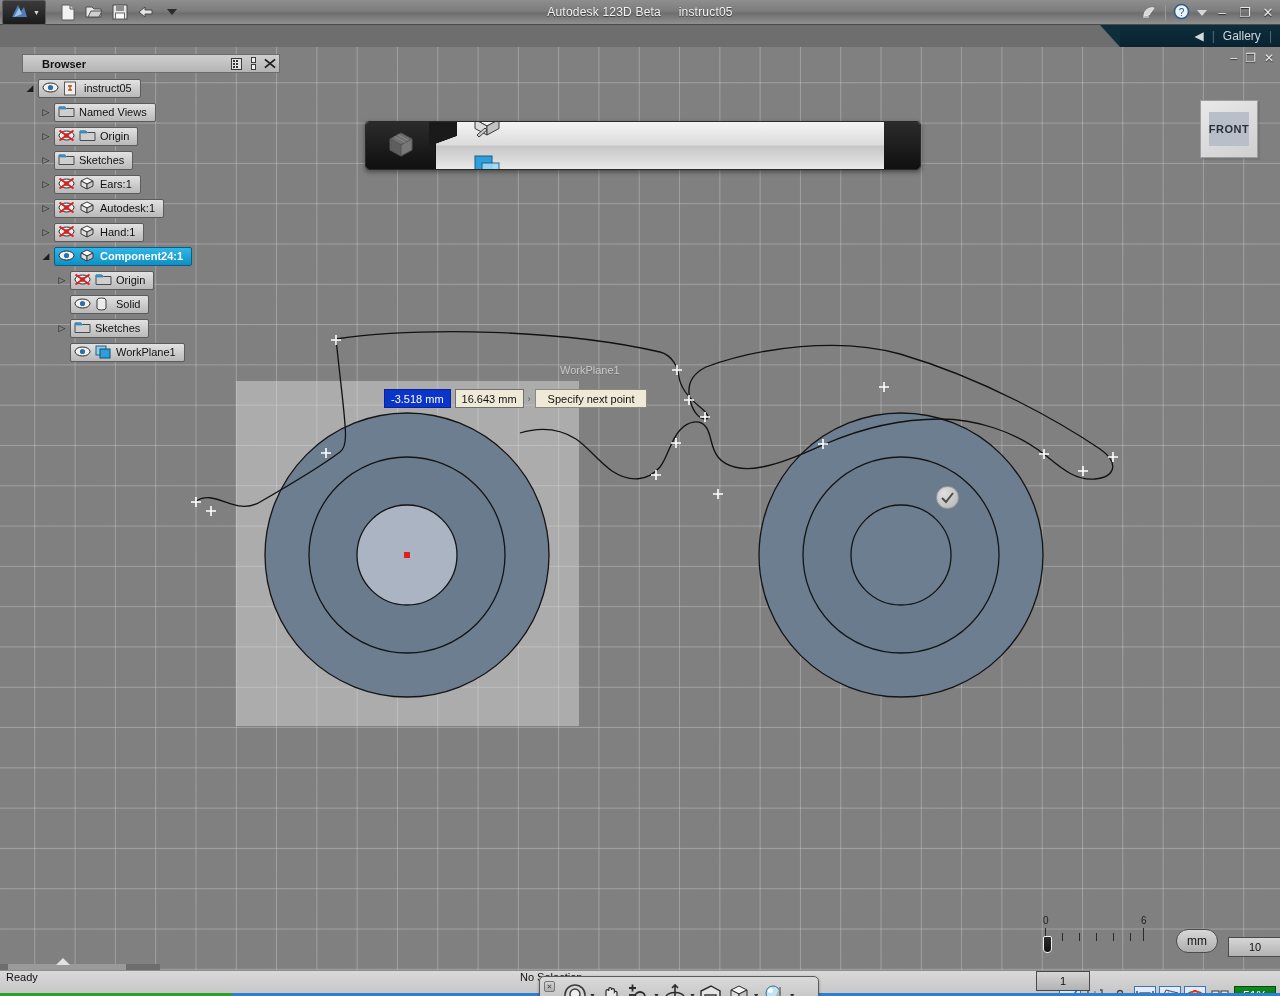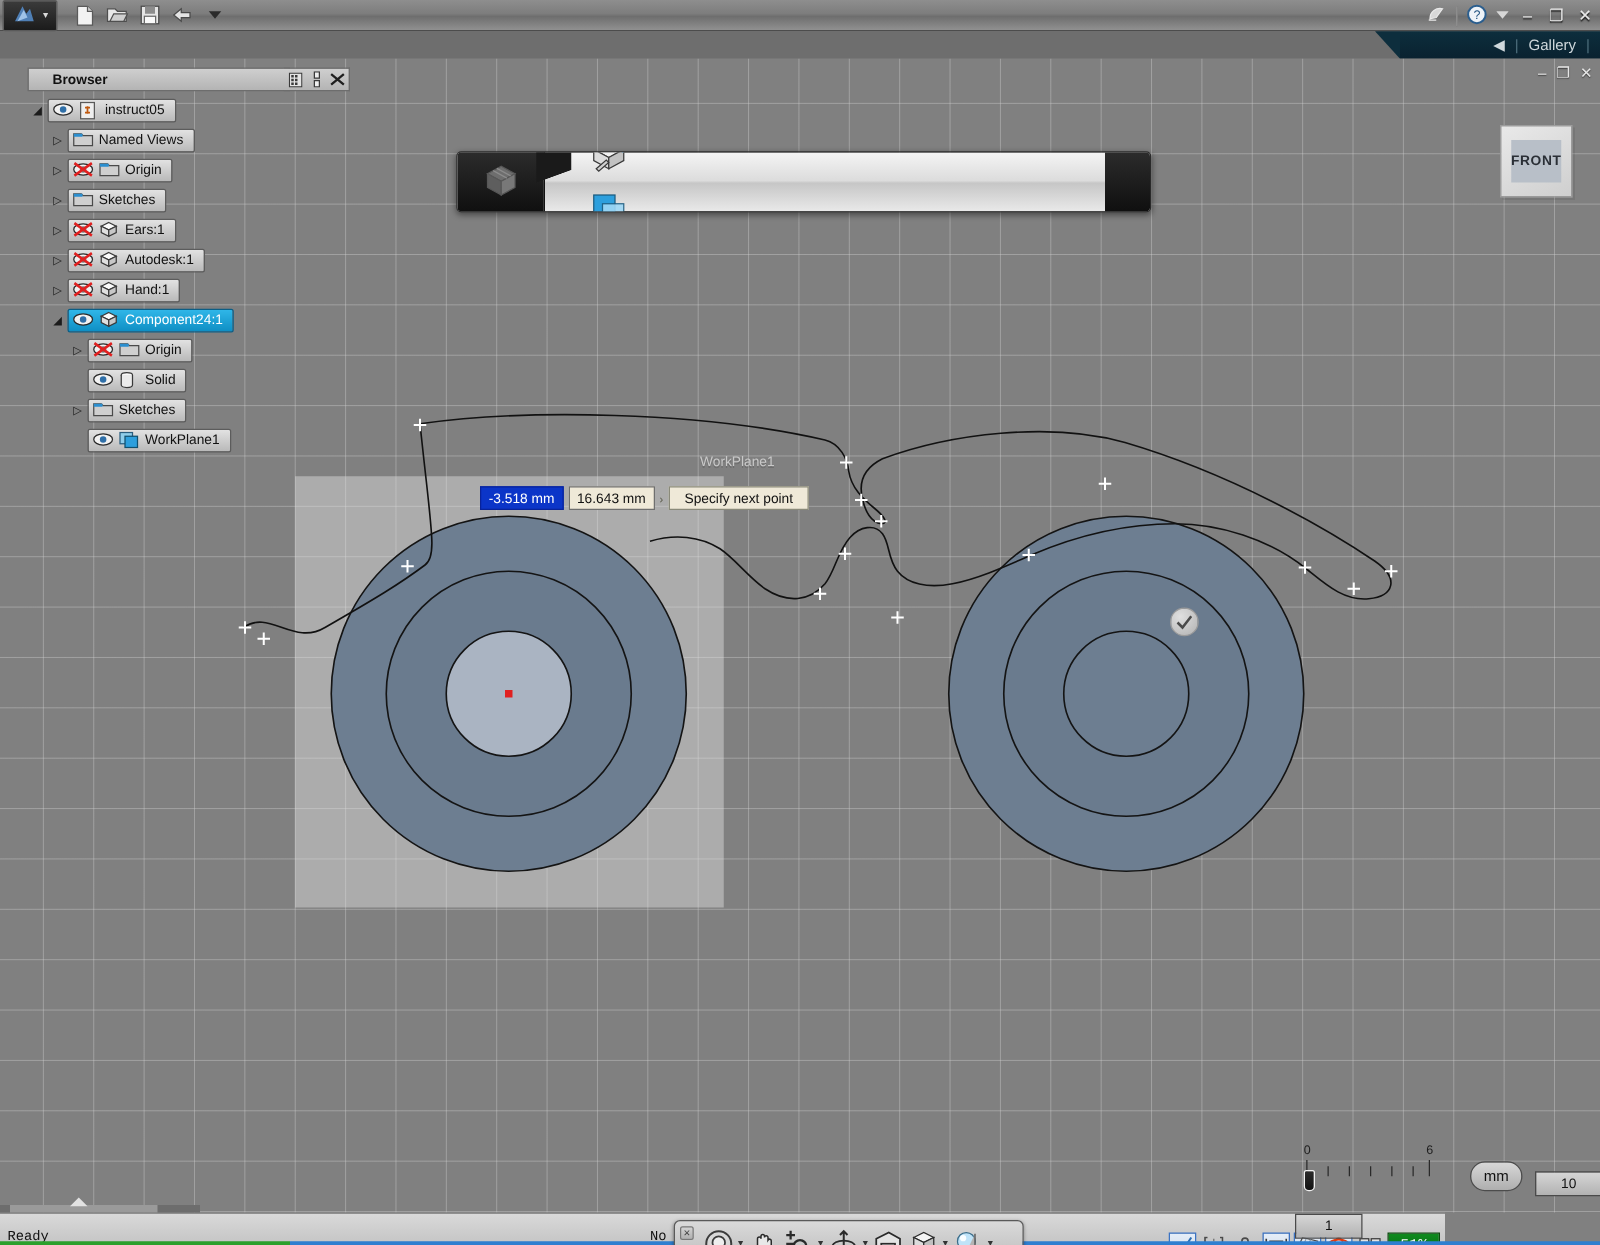--- a/index.html
+++ b/index.html
@@ -93,21 +93,21 @@
   .tree{ margin-top:5px; }
   .tnode{ display:flex; align-items:center; height:20px; margin-bottom:4px; }
   .twist{ width:16px; text-align:center; color:#1c1c1c; font-size:9px; line-height:1;}
   .tchip{
     display:inline-flex; align-items:center; gap:4px; height:19px; padding:0 8px 0 3px;
     background:linear-gradient(180deg,#e2e2e2,#b9b9b9);
     border:1px solid #5c5c5c; border-radius:2px; color:#111; white-space:nowrap;
   }
   .tchip.sel{
     background:linear-gradient(180deg,#2fb6e8,#0f8fc4);
-    border-color:#0a5e86; color:#fff; font-weight:normal;
+    border-color:#0a5e86; color:#fff; font-weight:bold;
   }
   .tchip .lbl{ font-size:11px; }
   .icn{ width:17px; height:15px; position:relative; display:inline-block; }
 
   
   .toolbar{
     position:absolute; left:365px; top:74px; width:556px; height:49px; z-index:45;
     background:linear-gradient(180deg,#f4f4f4 0%,#dcdcdc 48%,#c6c6c6 52%,#e9e9e9 100%);
     border:1px solid #2a2a2a; border-radius:4px;
     display:flex; align-items:center;
@@ -215,24 +215,24 @@
   .nav-close{ position:absolute; left:4px; top:4px; width:11px;height:11px;border:1px solid #777; border-radius:2px;
     background:linear-gradient(180deg,#d2d2d2,#b0b0b0); display:flex;align-items:center;justify-content:center;font-size:7px;color:#444;}
 
   
   .mini-scroll{ position:absolute; left:0px; top:917px; width:160px; height:6px; background:#6d6d6d; z-index:30;}
   .mini-scroll i{ position:absolute; left:8px; top:0; width:118px; height:6px; background:#9a9a9a; display:block;}
   .mini-scroll u{ position:absolute; left:56px; top:-6px; width:0;height:0; border-left:7px solid transparent;border-right:7px solid transparent;border-bottom:7px solid #e2e2e2;}
 
   
   .statusbar{
-    position:absolute; left:0; top:970px; width:1156px; height:26px;
+    position:absolute; left:0; top:970px; width:1280px; height:26px;
     background:linear-gradient(180deg,#d9d9d9,#c4c4c4);
     border-top:1px solid #8d8d8d;
-    display:flex; align-items:flex-end; font-size:11px; color:#111;font-family:Liberation Mono, monospace;
+    display:flex; align-items:flex-start; font-size:11px; color:#111;
   }
   .sb-ready{ margin-left:6px; }
   .sb-sel{ position:absolute; left:520px; }
   .sb-right{ position:absolute; right:4px; top:12px; height:26px; display:flex; align-items:center; gap:3px;}
   .sbtn{ width:22px;height:20px; display:flex;align-items:center;justify-content:center;}
   .sbtn.framed{ border:1px solid #3b73c4; background:linear-gradient(180deg,#e5eef8,#cdd9ea);}
   .pctbox{
     width:42px;height:20px; background:linear-gradient(180deg,#0f8a1e,#046b10);
     border:1px solid #0a4a0c; color:#fff; font-size:12px;
     display:flex;align-items:center;justify-content:center;
@@ -284,20 +284,25 @@
             <path d="M8 3 L2 8 L8 13 V10 h7 v-4 h-7z" fill="#e4e4e4" stroke="#4a4a4a"></path>
           </svg>
       </span>
       <span class="ic">
         <svg width="12" height="10" viewBox="0 0 12 10">
             <path d="M1 2 h10 l-5 6z" fill="#2b2b2b"></path>
           </svg>
       </span>
     </div>
 
+    <div class="title-text">
+      <span>Autodesk 123D Beta</span>
+      &nbsp;&nbsp;&nbsp;
+      <span>instruct05</span>
+    </div>
 
     <div class="winbtns">
       <span class="ic">
         <svg width="18" height="16" viewBox="0 0 18 16">
             <path d="M3 13 L9 13 M4 12 C4 6 9 3 14 4 L9 11 Z" stroke="#eaeaea" fill="#d8d8d8" stroke-width="1"></path>
           </svg>
       </span>
       <span class="sep-v"></span>
       <span class="ic">
         <svg width="17" height="17" viewBox="0 0 17 17">

